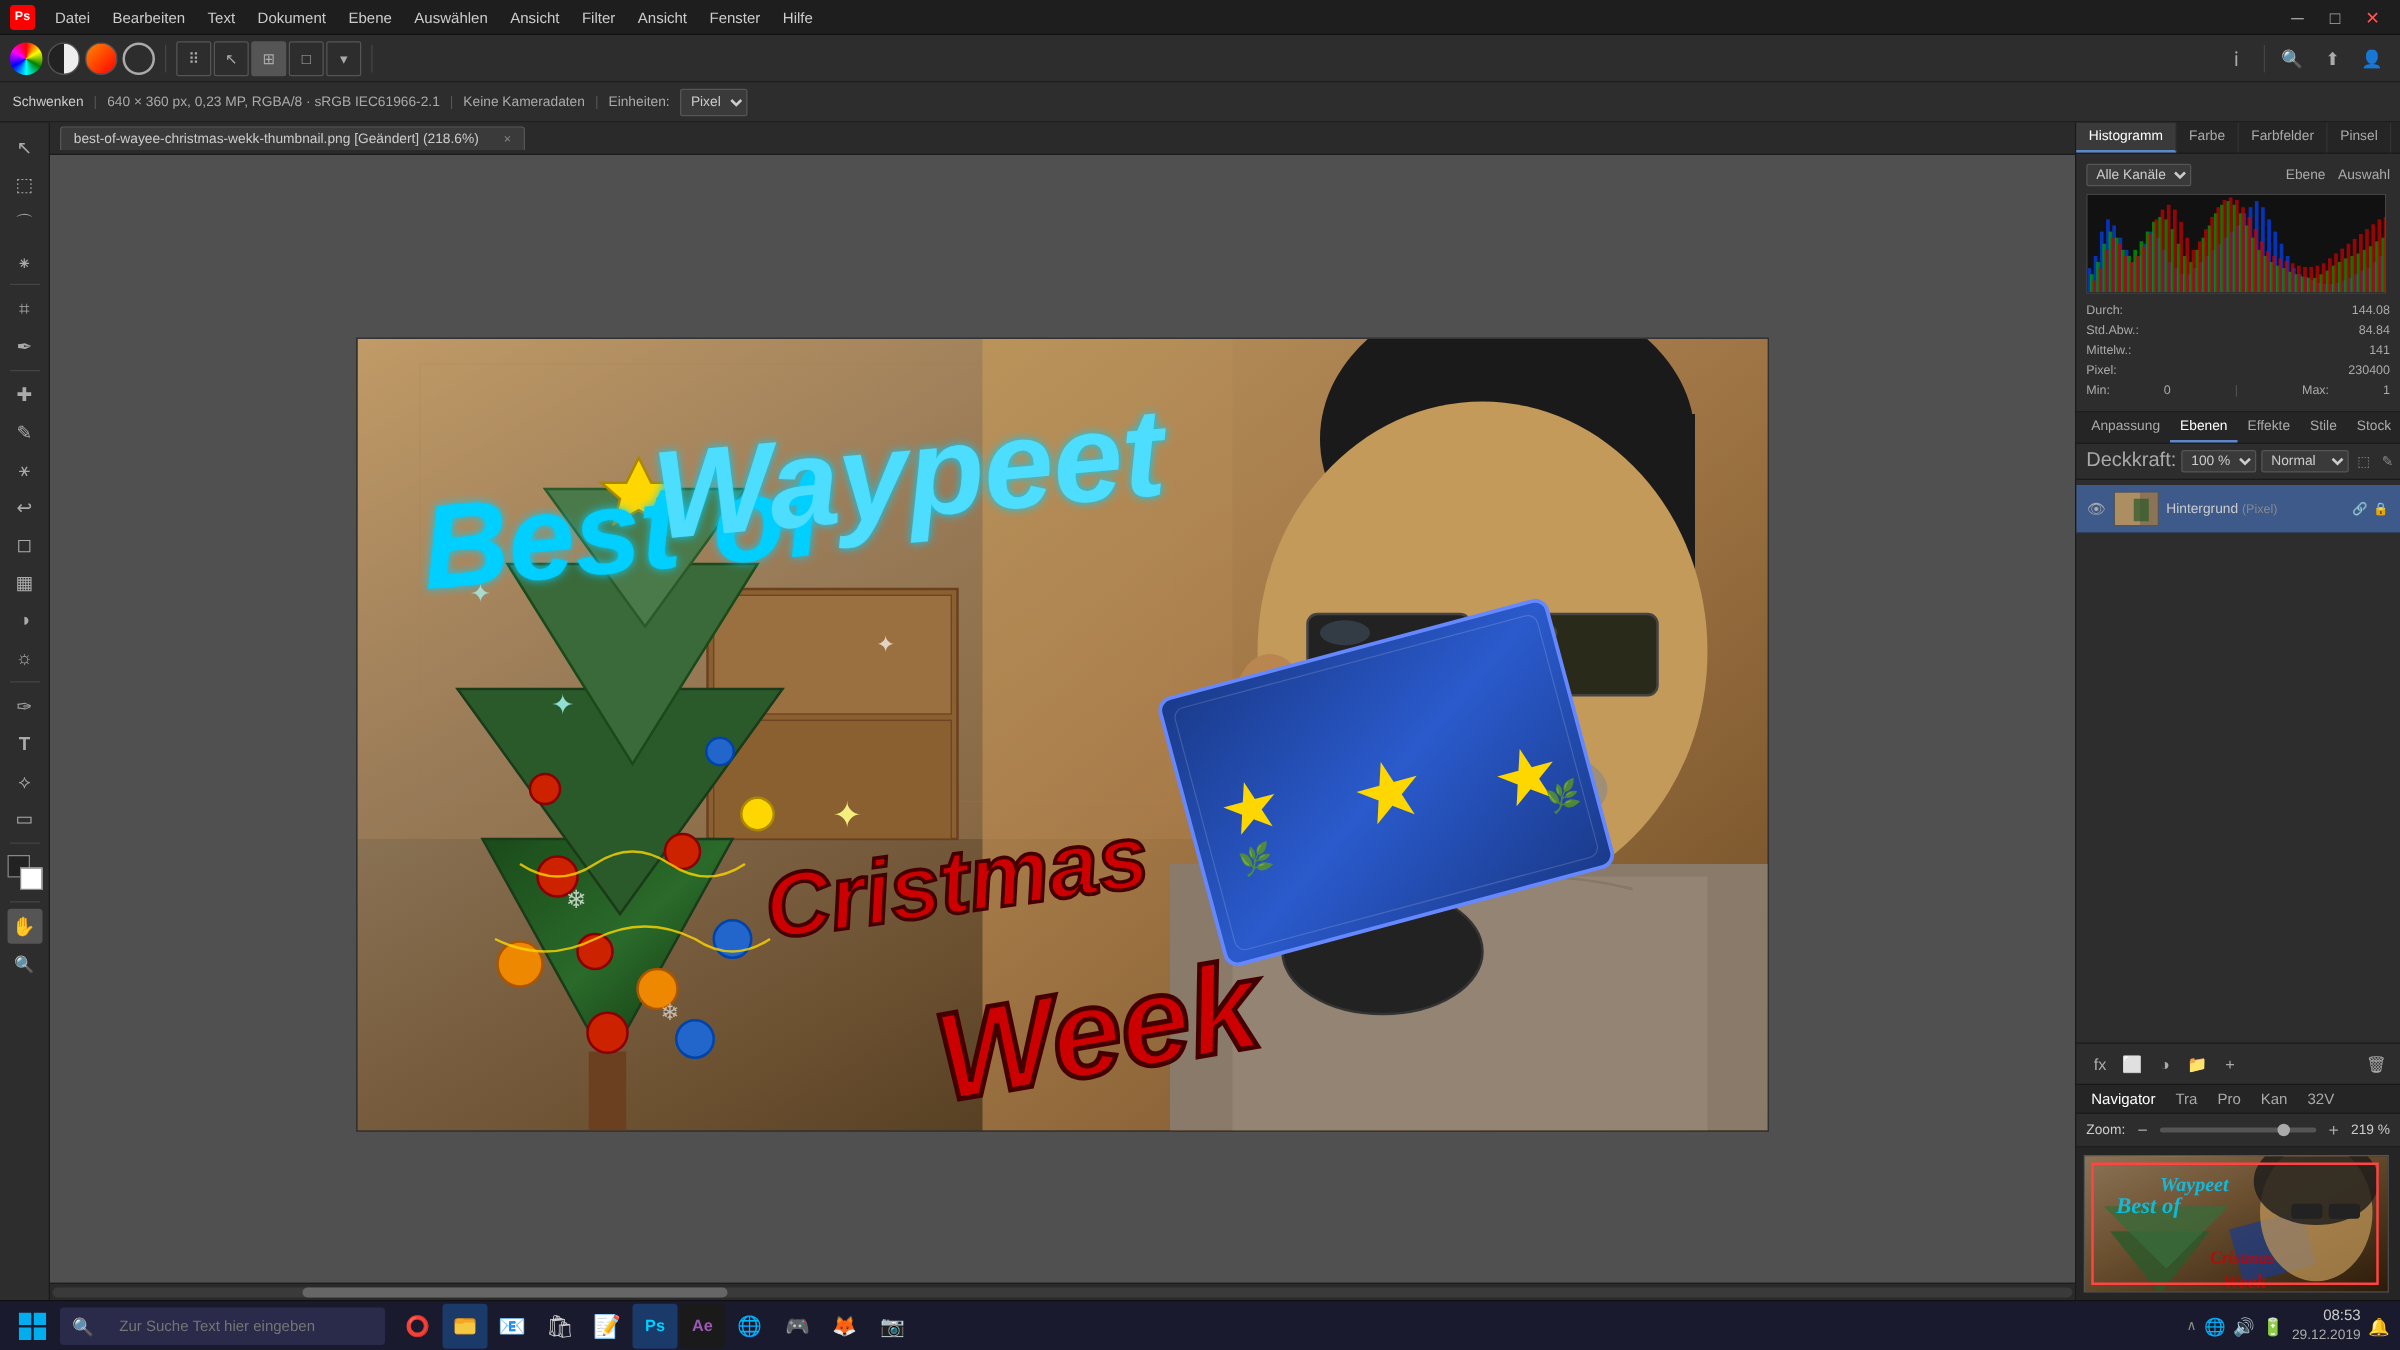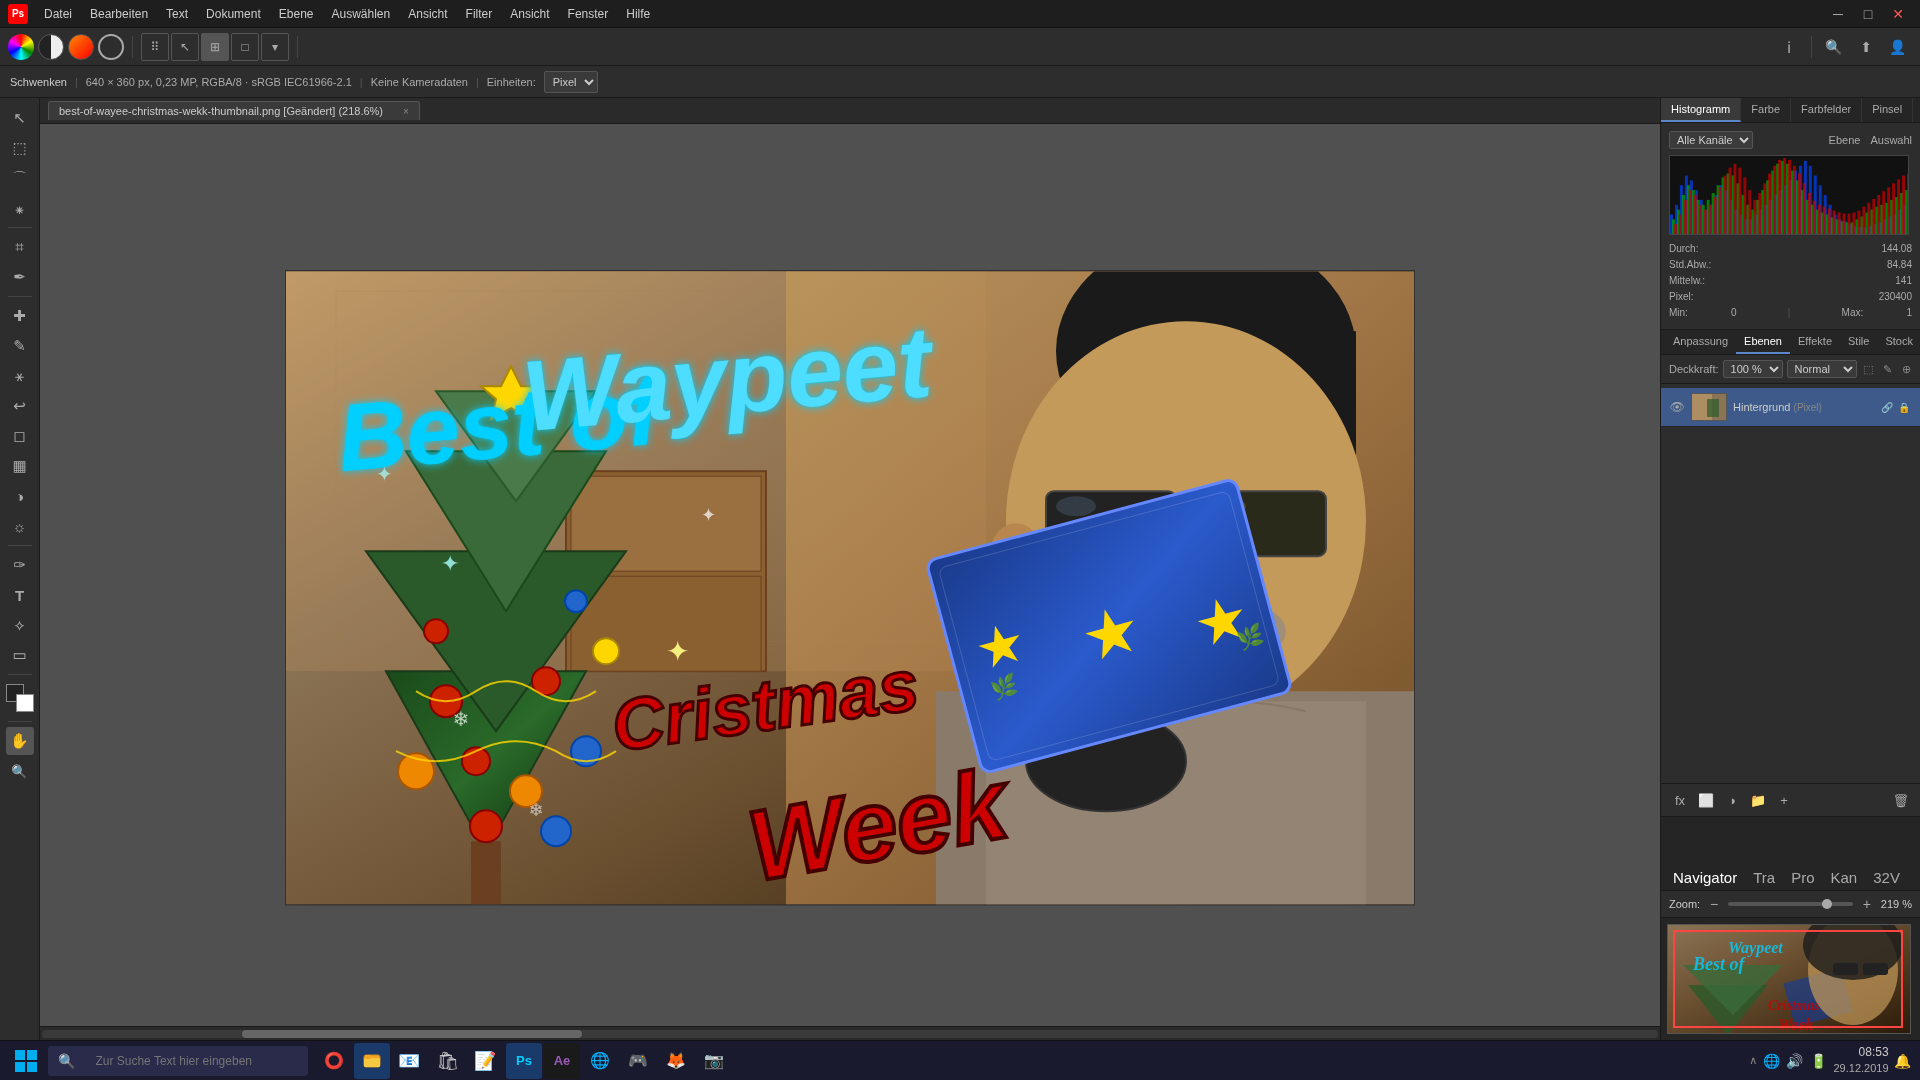--- a/index.html
+++ b/index.html
@@ -406,21 +406,21 @@
     .layers-section-tab.active { color: #fff; border-bottom: 2px solid #5c87c8; }
 
     .layers-controls {
       display: flex;
       align-items: center;
       gap: 4px;
       padding: 5px 8px;
       border-bottom: 1px solid #1a1a1a;
       flex-shrink: 0;
     }
-    .layers-controls-label { font-size: 11px; color: #aaa; }
+    .layers-controls-label { font-size: 16px; color: #aaa; }
     .layers-opacity-select {
       background: #3a3a3a;
       border: 1px solid #555;
       color: #ccc;
       padding: 1px 3px;
       font-size: 11px;
       border-radius: 2px;
       width: 65px;
     }
     .layers-blend-select {
@@ -517,24 +517,23 @@
       flex-shrink: 0;
     }
     .nav-section-tabs {
       display: flex;
       background: #252525;
       border-bottom: 1px solid #1a1a1a;
       padding: 0 4px;
     }
     .nav-section-tab {
       padding: 4px 8px;
-      font-size: 15px;
+      font-size: 12px;
       color: #aaa;
       cursor: pointer;
-      margin-top: 48px;
     }
     .nav-section-tab.active { color: #fff; }
 
     .nav-zoom-bar {
       display: flex;
       align-items: center;
       gap: 6px;
       padding: 5px 8px;
       border-bottom: 1px solid #1a1a1a;
       font-size: 11px;

